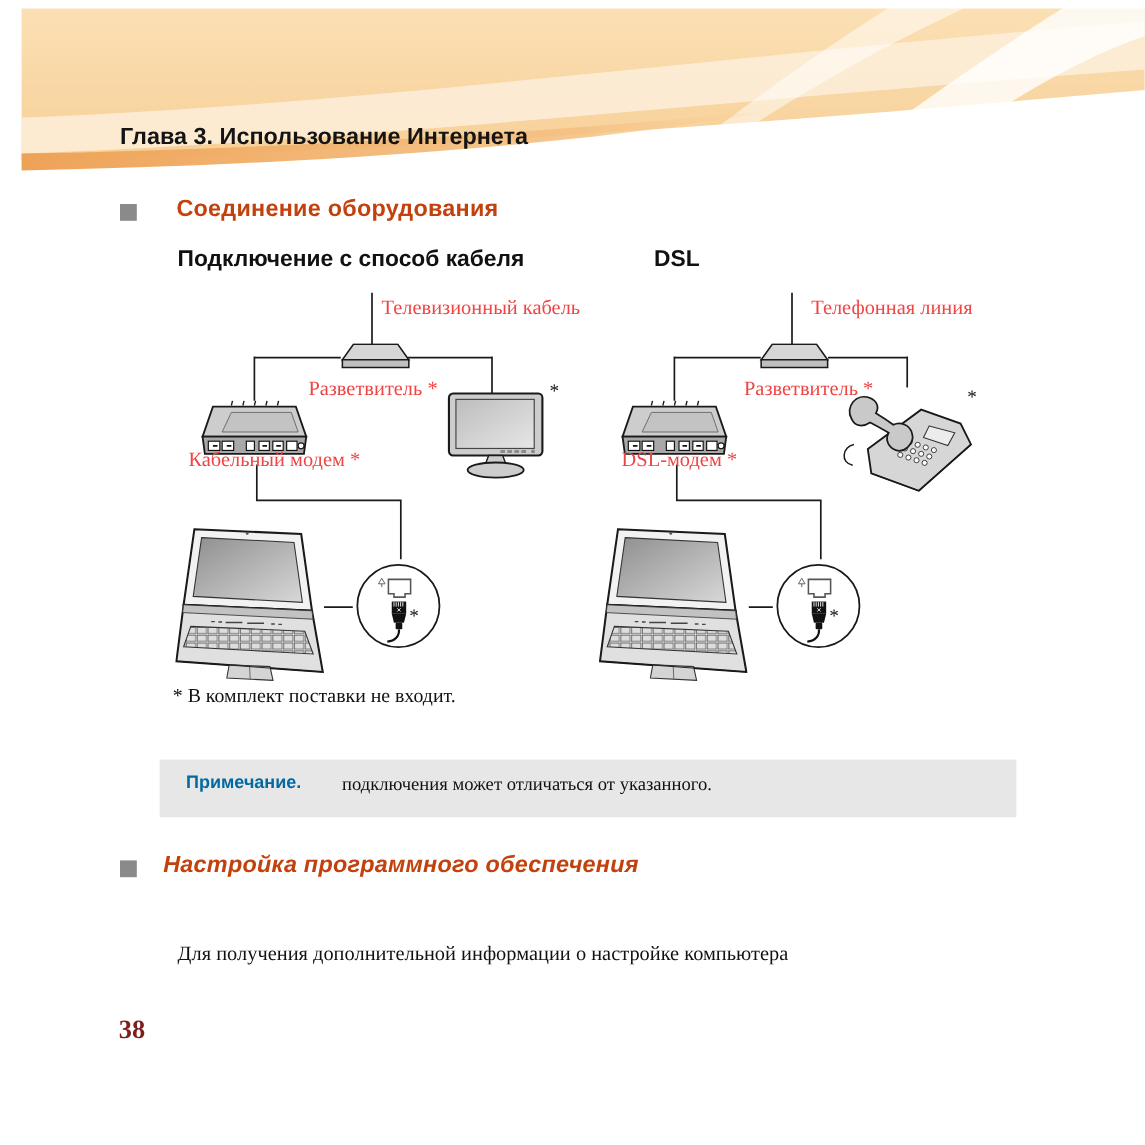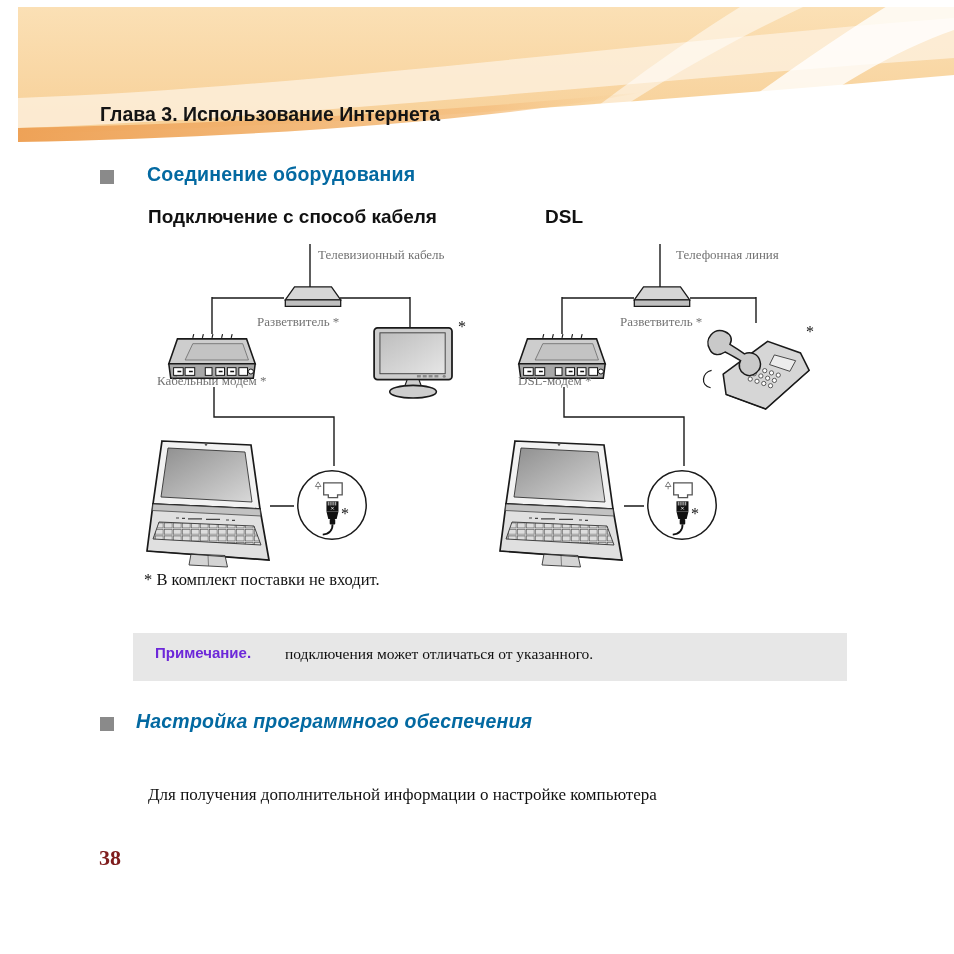--- a/index.html
+++ b/index.html
@@ -3,27 +3,27 @@
 <meta charset="utf-8">
 <style>
   html,body{margin:0;padding:0;}
   body{
     width:954px;height:954px;position:relative;background:#ffffff;
     font-family:"Liberation Sans",sans-serif;overflow:hidden;
   }
   .abs{position:absolute;}
   .chapter-title{font-size:19.5px;font-weight:bold;color:#141414;}
   .sec-bullet{width:14px;height:14px;background:#8a8a8a;}
-  .sec-title{font-size:19.5px;font-weight:bold;color:#0369a1;letter-spacing:.2px;}
+  .sec-title{font-size:19.5px;font-weight:bold;color:#c2410c;letter-spacing:.2px;}
   .col-head{font-size:19px;font-weight:bold;color:#111111;}
-  .dia-label{font-size:13px;color:#737373;font-family:"Liberation Serif",serif;white-space:nowrap;}
+  .dia-label{font-size:17px;color:#ef4444;font-family:"Liberation Serif",serif;white-space:nowrap;}
   .ast{font-size:16px;font-family:"Liberation Serif",serif;color:#111111;}
   .footnote{font-size:16.5px;font-family:"Liberation Serif",serif;color:#111111;white-space:nowrap;}
   .note-box{background:#e7e7e7;width:714px;height:48px;}
-  .note-label{font-size:15px;font-weight:bold;color:#6d28d9;}
+  .note-label{font-size:15px;font-weight:bold;color:#0369a1;}
   .note-line{font-size:15.5px;font-family:"Liberation Serif",serif;color:#111111;line-height:23px;white-space:nowrap;}
   .body-line{font-size:17px;font-family:"Liberation Serif",serif;color:#111111;line-height:27px;white-space:nowrap;}
   .page-num{font-size:22px;font-weight:bold;font-family:"Liberation Serif",serif;color:#7f1d1d;}
   svg{display:block;}
 </style>
 </head>
 <body>
 
 <svg class="abs" style="left:0;top:0;" width="954" height="150" viewBox="0 0 954 150">
   <defs>

